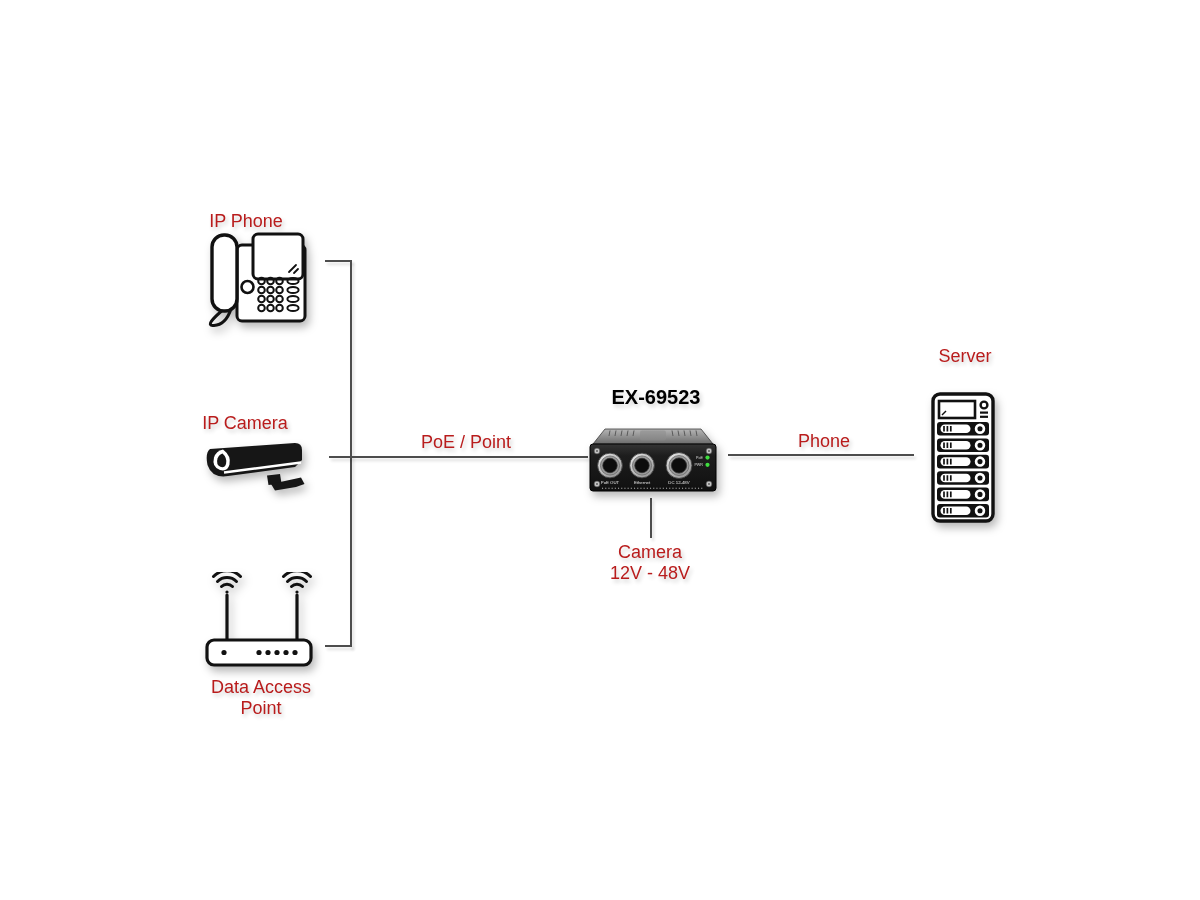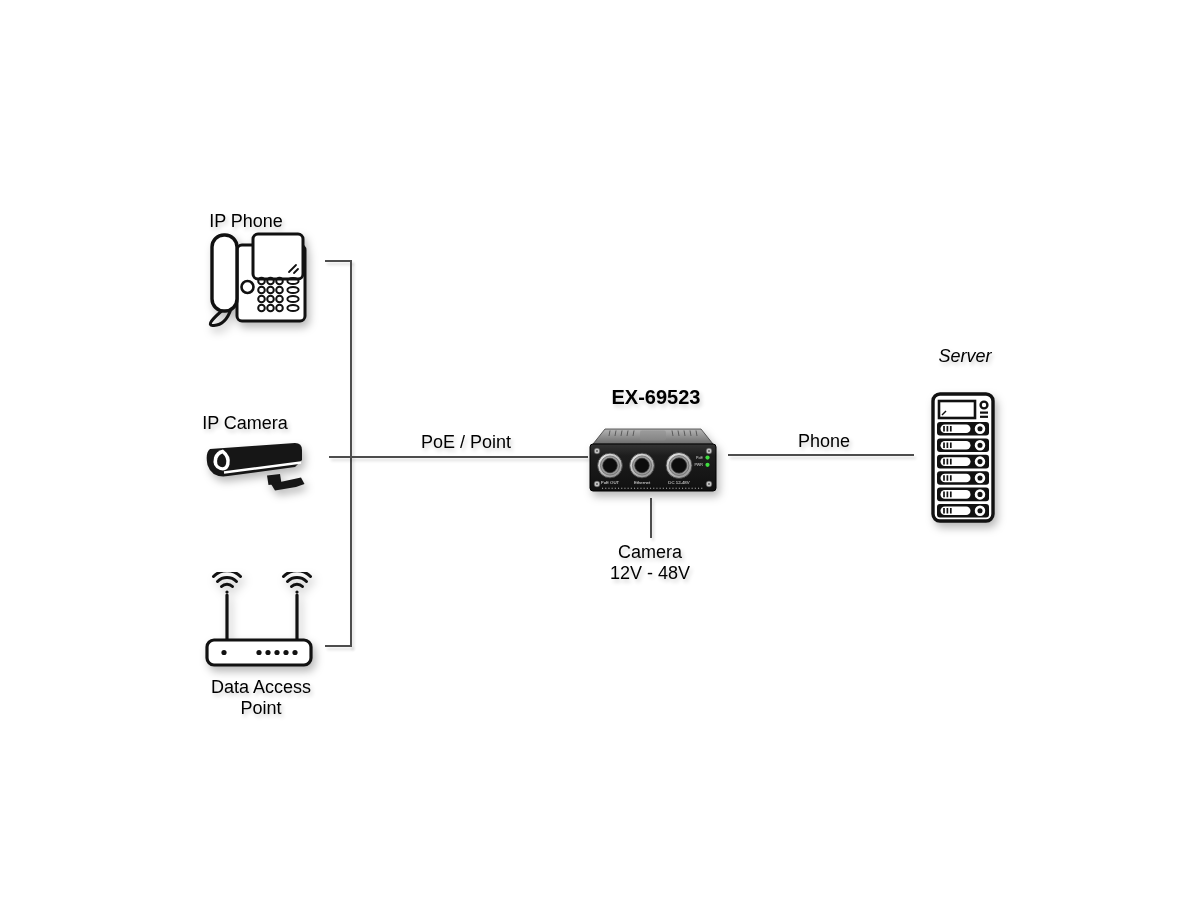--- a/index.html
+++ b/index.html
@@ -8,21 +8,21 @@
     width: 1200px;
     height: 900px;
     background: #ffffff;
     font-family: "Liberation Sans", sans-serif;
     overflow: hidden;
   }
   .label {
     position: absolute;
     transform: translateX(-50%);
     font-size: 18px;
-    color: #000000;
+    color: #b91c1c;
     white-space: nowrap;
     text-align: center;
     line-height: 21px;
     text-shadow: 2px 3px 4px rgba(0,0,0,0.20);
   }
   .device-title {
     position: absolute;
     transform: translateX(-50%);
     font-size: 20px;
     font-weight: bold;
@@ -57,21 +57,21 @@
 
   <div class="label" style="left:246px; top:211px;">IP Phone</div>
 
   <div class="label" style="left:245px; top:413px;">IP Camera</div>
 
   <div class="label" style="left:261px; top:677px;">
     <div>Data Access</div>
     <div>Point</div>
   </div>
 
-  <div class="label" style="left:965px; top:346px;font-style:italic;">Server</div>
+  <div class="label" style="left:965px; top:346px;">Server</div>
 
   <div class="label" style="left:466px; top:432px;">PoE / Point</div>
 
   <div class="label" style="left:824px; top:431px;">Phone</div>
 
   <div class="label" style="left:650px; top:542px;">
     <div>Camera</div>
     <div>12V - 48V</div>
   </div>
 

